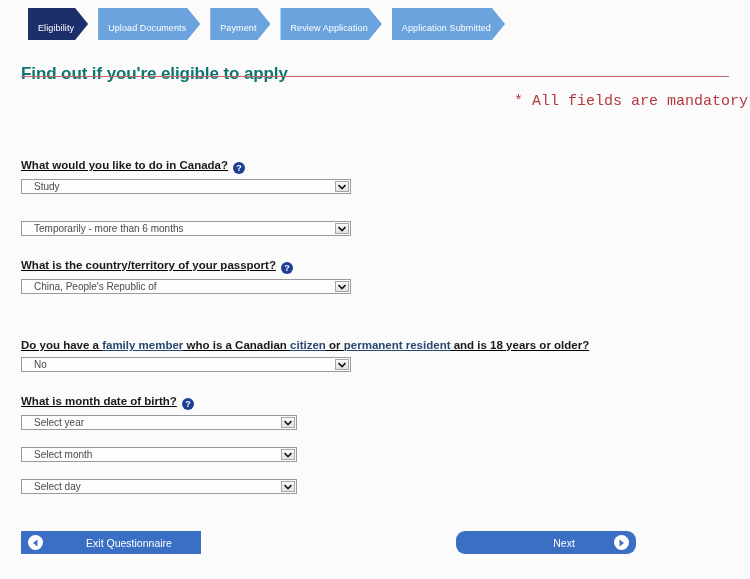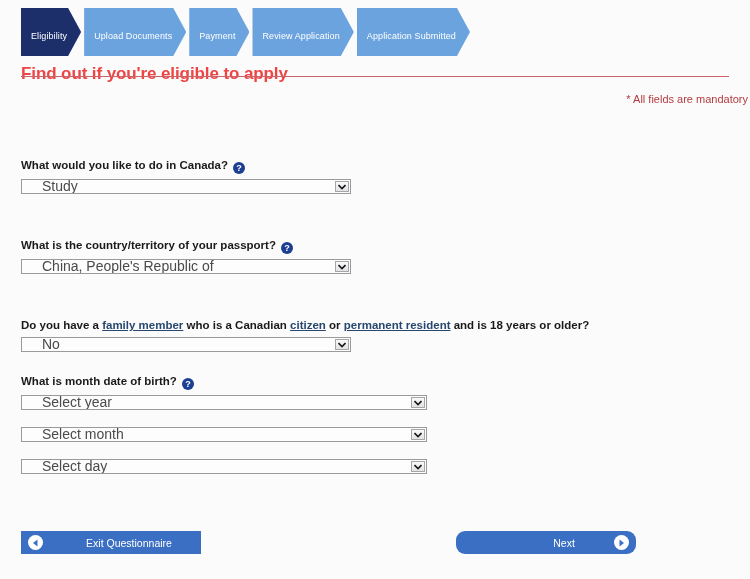--- a/index.html
+++ b/index.html
@@ -14,67 +14,69 @@
   
   #progress-steps {
     position: absolute;
     left: 21px; top: 8px;
     height: 36px;
     display: flex;
     align-items: stretch;
   }
   .step {
     position: relative;
-    height: 48px;
+    height: 32px;
     display: flex;
     align-items: center;
     justify-content: center;
     text-align: center;
     color: #ffffff;
     font-size: 9px;
     line-height: 11px;
     letter-spacing: .1px;
     padding: 8px 14px 0 10px;
     margin-right: 3px;
     background: #6ba3de;
     clip-path: polygon(0 0, calc(100% - 13px) 0, 100% 50%, calc(100% - 13px) 100%, 0 100%);
+    margin-left: 7px;
   }
   .step:first-child { clip-path: polygon(0 0, calc(100% - 13px) 0, 100% 50%, calc(100% - 13px) 100%, 0 100%); }
   .step.active { background: #1c2f6b; }
   .step-label { display: block; pointer-events: none; }
 
   
   #page-title {
     position: absolute;
     left: 21px; top: 53px;
     width: 708px;
     font-size: 17px;
     font-weight: bold;
-    color: #ef4444;
+    color: #0f766e;
     letter-spacing: -.1px;
   }
   #title-rule {
     position: absolute;
     left: 21px; top: 76px;
     width: 708px; height: 1px;
     background: #c8666b;
   }
 
   
   #mandatory-note {
     position: absolute;
     right: 2px; top: 93px;
-    font-size: 11px;
+    font-size: 15px;
     color: #b33b40;
     text-align: right;
+    font-family: Liberation Mono, monospace;
   }
 
   
   #form-area { position: absolute; left: 21px; top: 158px; width: 710px; }
-  .field { margin-bottom: 0; }
+  .field { margin-bottom: 0; text-decoration: underline; }
   .field-label {
     font-size: 11.5px;
     font-weight: bold;
     color: #1a1a1a;
     line-height: 14px;
     display: block;
   }
   .help-icon {
     display: inline-block;
     width: 12px; height: 12px;
@@ -97,28 +99,28 @@
   }
   .select-wrap {
     position: relative;
     display: block;
     height: 15px;
     background: #fdfdfd;
     border: 1px solid #9a9a9a;
     margin-top: 5px;
   }
   .select-wrap.w330 { width: 330px; }
-  .select-wrap.w340 { width: 406px; }
+  .select-wrap.w340 { width: 276px; }
   .select-value {
     position: absolute;
-    left: 20px; top: 0;
+    left: 12px; top: 0;
     right: 20px;
     height: 13px;
     line-height: 13.5px;
-    font-size: 14px;
+    font-size: 10px;
     color: #4a4a4a;
     white-space: nowrap;
     overflow: hidden;
   }
   .select-btn {
     position: absolute;
     right: 1px; top: 1px;
     width: 14px; height: 11px;
     background: linear-gradient(#fafafa, #e2e2e2);
     border: 1px solid #a6a6a6;
@@ -196,20 +198,28 @@
           <svg width="8" height="6" viewBox="0 0 8 6">
             <path d="M0.5 1 L4 4.6 L7.5 1" fill="none" stroke="#14181f" stroke-width="1.6"></path>
           </svg>
         </span>
     </div>
   </div>
 
   <div class="gap-sm"></div>
 
   <div class="field">
+    <div class="select-wrap w330">
+      <span class="select-value">Temporarily - more than 6 months</span>
+      <span class="select-btn">
+          <svg width="8" height="6" viewBox="0 0 8 6">
+            <path d="M0.5 1 L4 4.6 L7.5 1" fill="none" stroke="#14181f" stroke-width="1.6"></path>
+          </svg>
+        </span>
+    </div>
   </div>
 
   <div class="gap-sm"></div>
 
   <div class="field">
     <span class="field-label"><span>What is the country/territory of your passport?</span><span class="help-icon">?</span></span>
     <div class="select-wrap w330">
       <span class="select-value">China, People's Republic of</span>
       <span class="select-btn">
           <svg width="8" height="6" viewBox="0 0 8 6">

